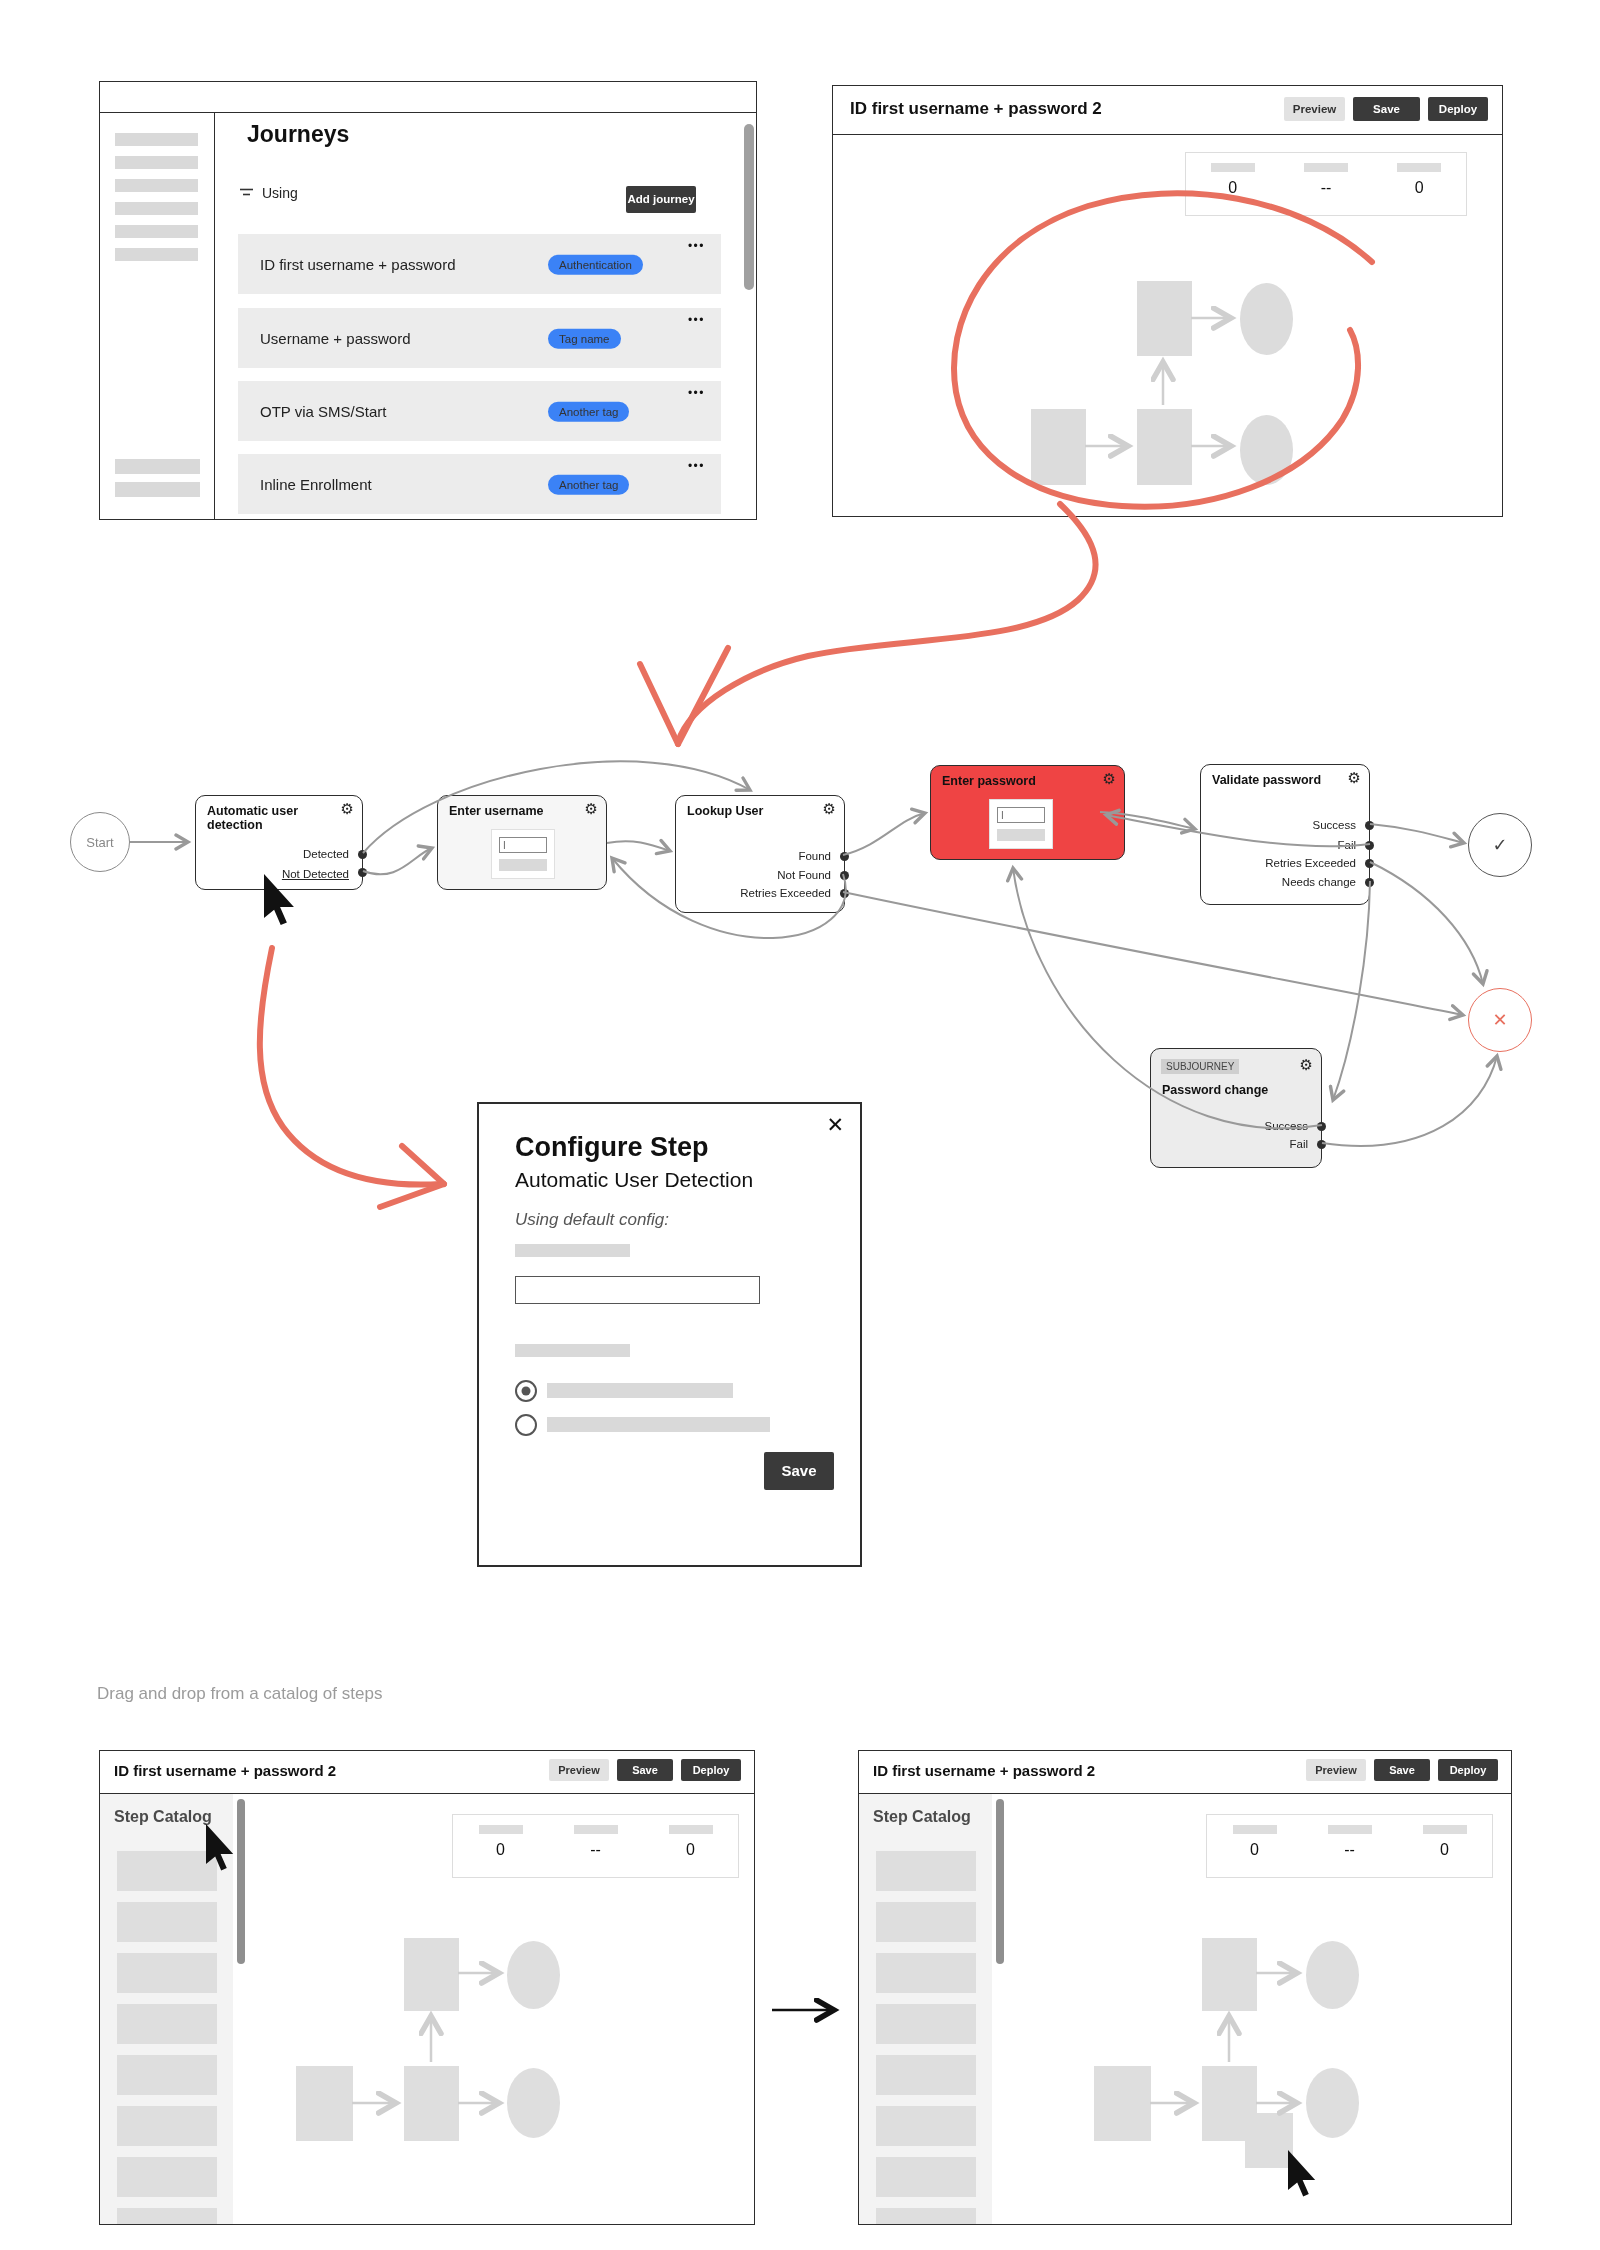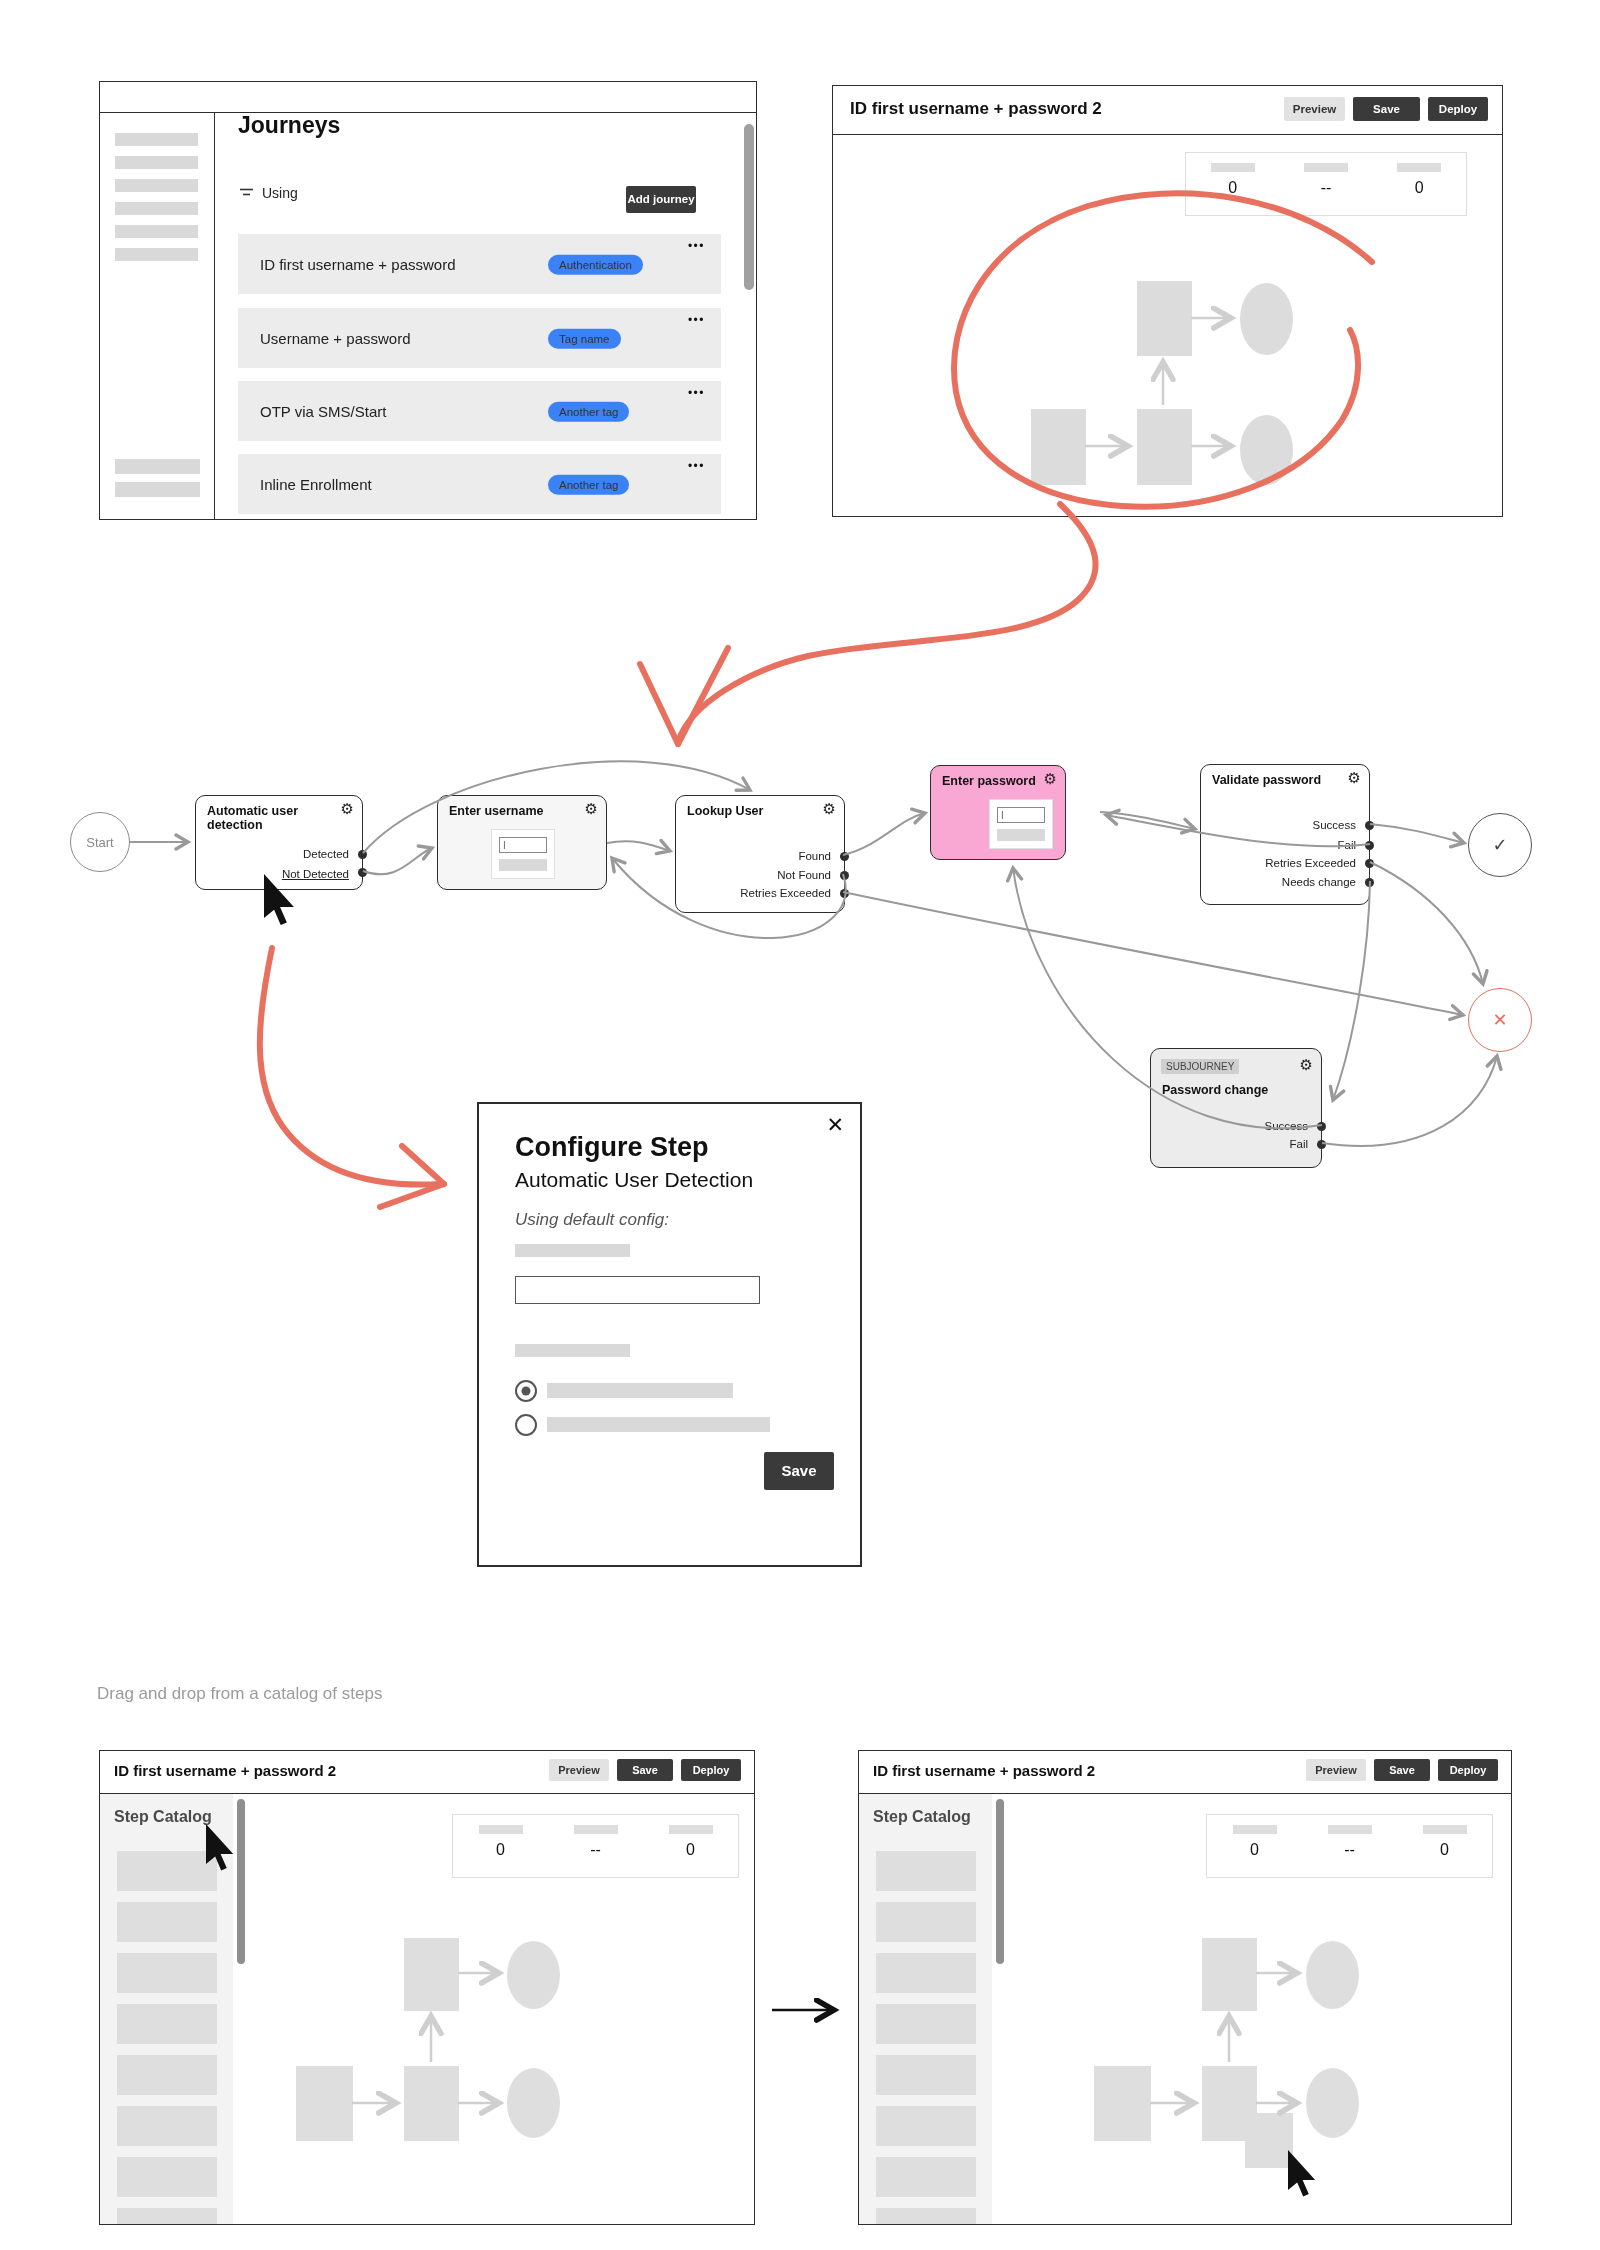--- a/index.html
+++ b/index.html
@@ -15,21 +15,21 @@
   
   .stats{position:absolute;border:1px solid #ddd;display:flex;background:#fff;box-sizing:border-box;}
   .stat{flex:1;text-align:center;}
   .stat .sbar{width:44px;height:9px;background:#ddd;margin:10px auto 7px;}
   .stat .sval{font-size:16px;color:#111;}
 
   
   .j-topstrip{position:absolute;left:0;top:0;width:100%;height:31px;border-bottom:1.6px solid #2d2d2d;box-sizing:border-box;}
   .j-sidebar{position:absolute;left:0;top:31px;width:115px;height:407px;border-right:1.6px solid #2d2d2d;box-sizing:border-box;}
   .navbar{position:absolute;left:15px;width:83px;height:13px;background:#d9d9d9;}
-  .j-title{position:absolute;left:138px;top:30px;font-size:23px;font-weight:bold;color:#111;margin:0;}
+  .j-title{position:absolute;left:138px;top:30px;font-size:23px;font-weight:bold;color:#111;margin:9px;}
   .filter-row{position:absolute;left:139px;top:103px;font-size:14px;color:#222;display:flex;align-items:center;gap:8px;}
   .jrow{position:absolute;left:138px;width:483px;height:60px;background:#ececec;}
   .jname{position:absolute;left:22px;top:50%;transform:translateY(-50%);font-size:15px;color:#222;white-space:nowrap;}
   .jtag{position:absolute;left:310px;top:50%;transform:translateY(-46%);background:#3b82f6;border-radius:11px;font-size:11.5px;color:#333;padding:4px 11px;white-space:nowrap;}
   .jdots{position:absolute;right:16px;top:5px;font-size:12px;letter-spacing:1.5px;color:#111;}
   .sb{position:absolute;background:#a0a0a0;border-radius:5px;}
 
   
   .b-header{position:absolute;left:0;top:0;width:100%;height:49px;border-bottom:1.6px solid #2d2d2d;box-sizing:border-box;}
   .b-title{position:absolute;left:17px;top:13px;font-size:17px;font-weight:bold;color:#111;margin:0;white-space:nowrap;}
@@ -180,21 +180,21 @@
     <div class="ttl">Lookup User</div>
     <span class="gear">⚙</span>
     <div class="out" style="top:52px;">Found</div>
     <div class="out" style="top:71px;">Not Found</div>
     <div class="out" style="top:89px;">Retries Exceeded</div>
     <span class="dot" style="top:56px;"></span>
     <span class="dot" style="top:75px;"></span>
     <span class="dot" style="top:93px;"></span>
   </div>
 
-  <div class="node" style="left:930px;top:765px;width:136px;height:95px;background:#f9a8d4;">
+  <div class="node" style="left:930px;top:765px;width:195px;height:95px;background:#ef4444;">
     <div class="ttl">Enter password</div>
     <span class="gear">⚙</span>
     <div class="mini" style="left:58px;top:33px;">
       <div class="inp">I</div>
       <div class="mbar"></div>
     </div>
   </div>
 
   <div class="node" style="left:1200px;top:764px;width:170px;height:141px;">
     <div class="ttl">Validate password</div>

